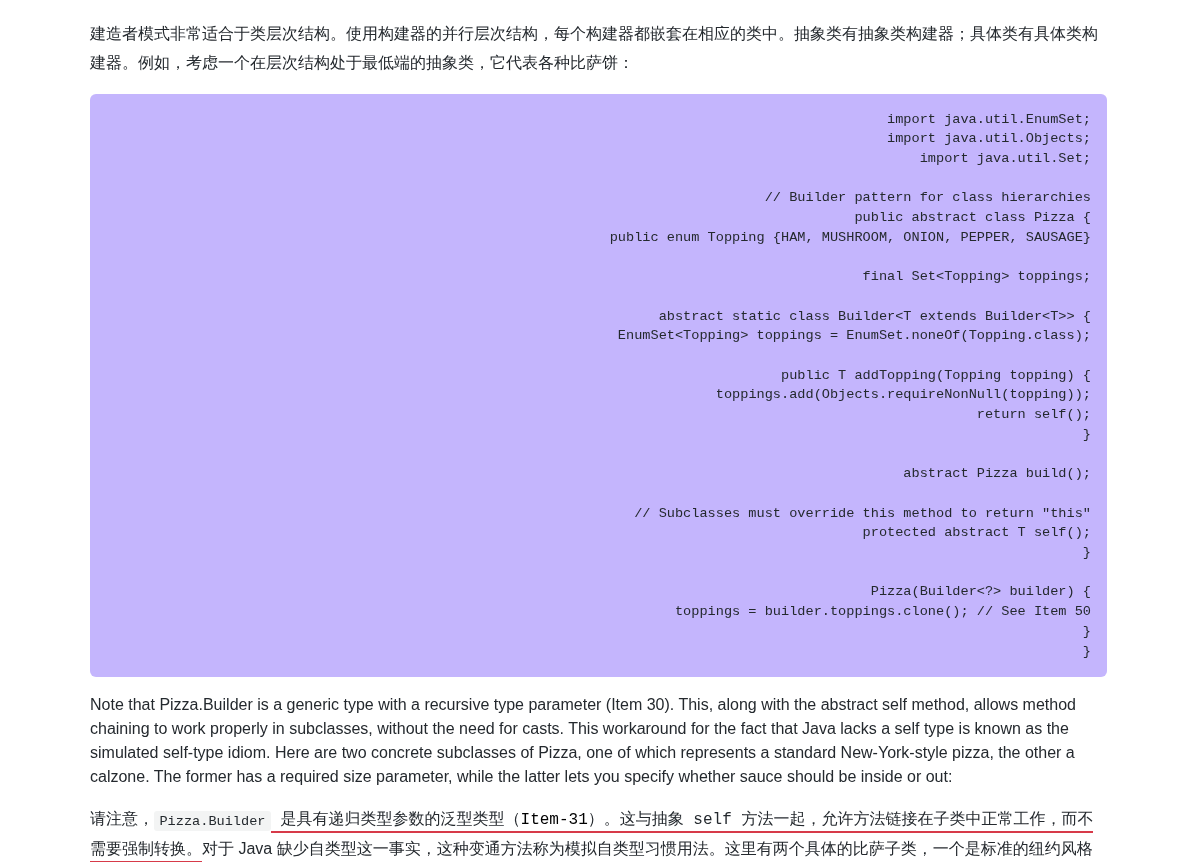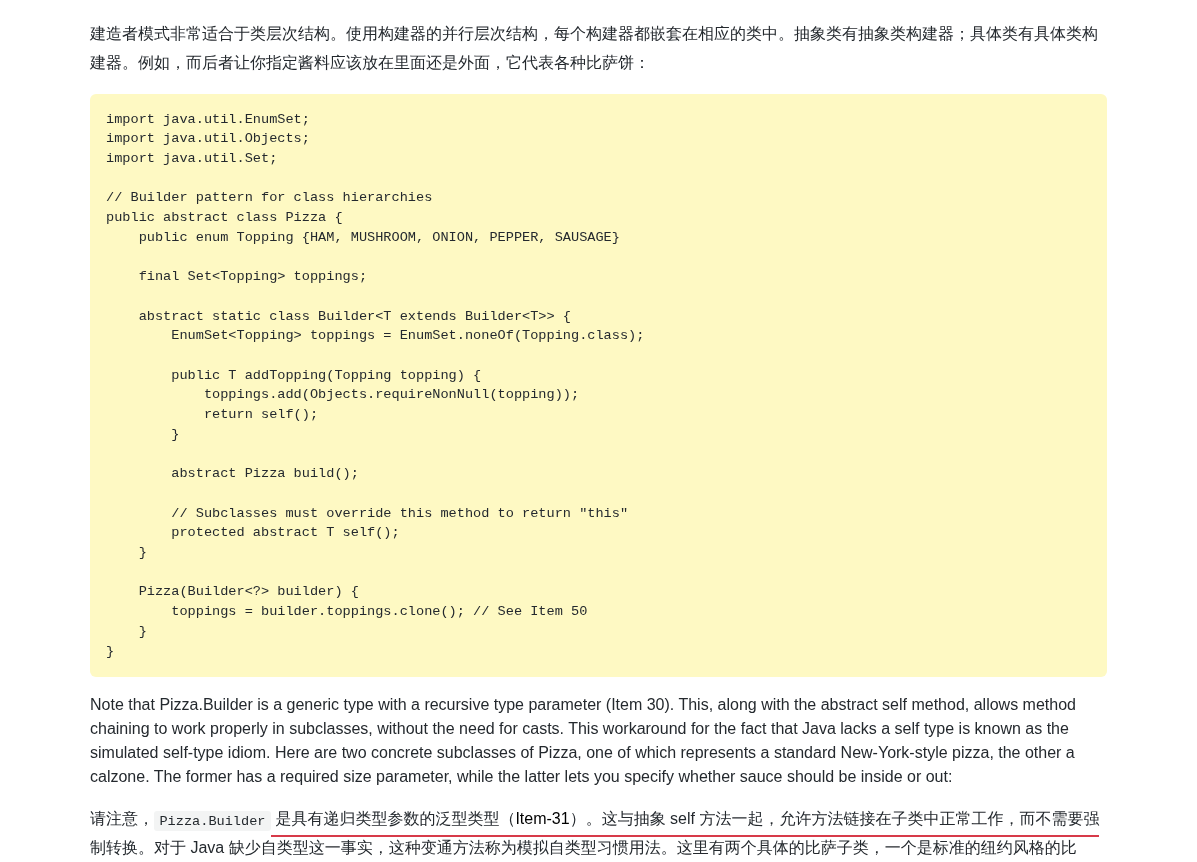--- a/index.html
+++ b/index.html
@@ -14,25 +14,26 @@
       color: #24292e;
       background: #ffffff;
       padding: 20px 90px 40px 90px;
       max-width: 1197px;
     }
     .paragraph {
       margin-bottom: 16px;
       color: #24292e;
     }
     .code-block {
-      background: #fef9c3;
+      background: #c4b5fd;
       border-radius: 6px;
       padding: 16px;
       margin-bottom: 16px;
       overflow-x: auto;
+      text-align: right;
     }
     .code-block pre {
       font-family: SFMono-Regular, Consolas, "Liberation Mono", Menlo, monospace;
       font-size: 13.6px;
       line-height: 1.45;
       color: #24292e;
       white-space: pre;
     }
     .inline-code {
       font-family: SFMono-Regular, Consolas, "Liberation Mono", Menlo, monospace;
@@ -40,30 +41,31 @@
       background: rgba(27, 31, 35, 0.05);
       border-radius: 3px;
       padding: 0.2em 0.4em;
     }
     .link {
       color: #000000;
       text-decoration: none;
     }
     .underline-highlight {
       border-bottom: 2px solid #d73a49;
-      padding-bottom: 8px;
+      padding-bottom: 2px;
+      font-family: Liberation Mono, monospace;
     }
     .chinese-para {
       line-height: 1.8;
     }
   </style>
 </head>
 <body>
 
-<p class="paragraph chinese-para">建造者模式非常适合于类层次结构。使用构建器的并行层次结构，每个构建器都嵌套在相应的类中。抽象类有抽象类构建器；具体类有具体类构建器。例如，而后者让你指定酱料应该放在里面还是外面，它代表各种比萨饼：</p>
+<p class="paragraph chinese-para">建造者模式非常适合于类层次结构。使用构建器的并行层次结构，每个构建器都嵌套在相应的类中。抽象类有抽象类构建器；具体类有具体类构建器。例如，考虑一个在层次结构处于最低端的抽象类，它代表各种比萨饼：</p>
 
 <div class="code-block">
   <pre>import java.util.EnumSet;
 import java.util.Objects;
 import java.util.Set;
 
 // Builder pattern for class hierarchies
 public abstract class Pizza {
     public enum Topping {HAM, MUSHROOM, ONION, PEPPER, SAUSAGE}
 

